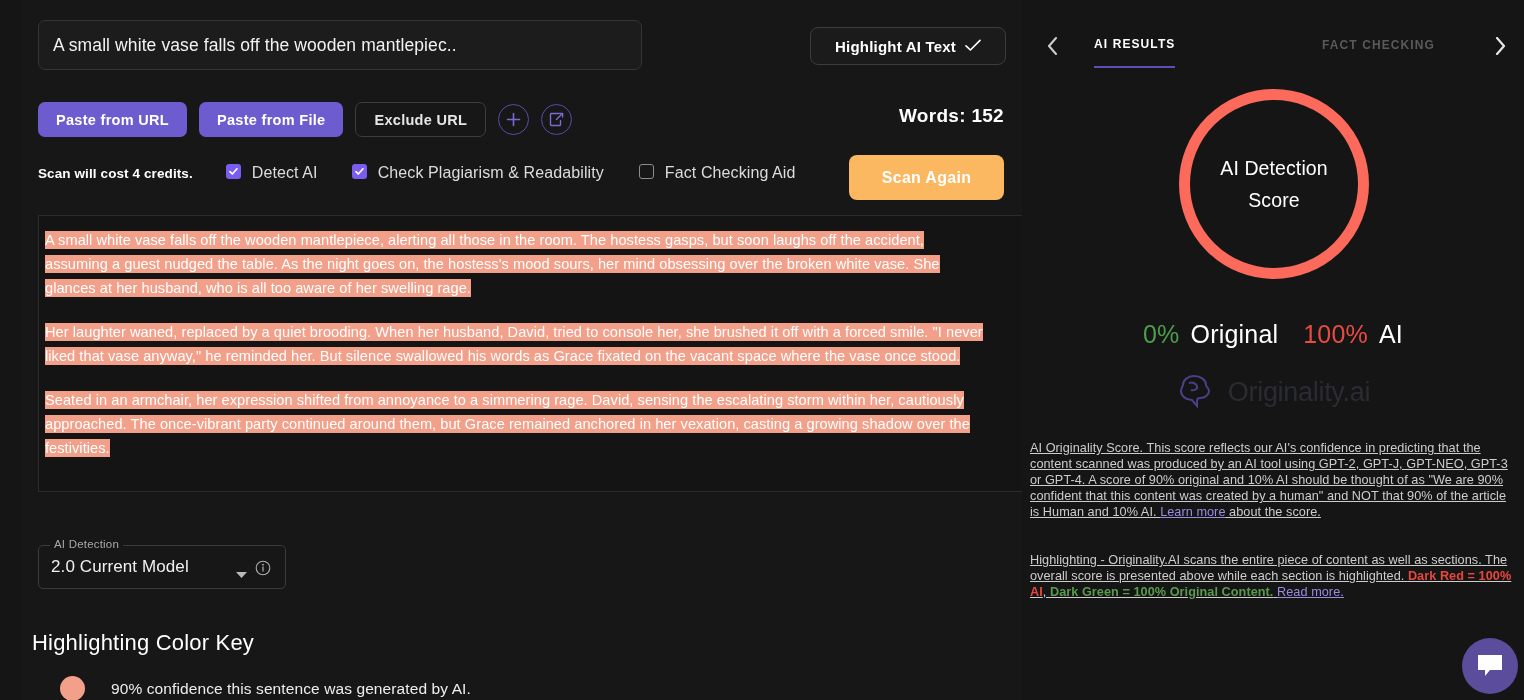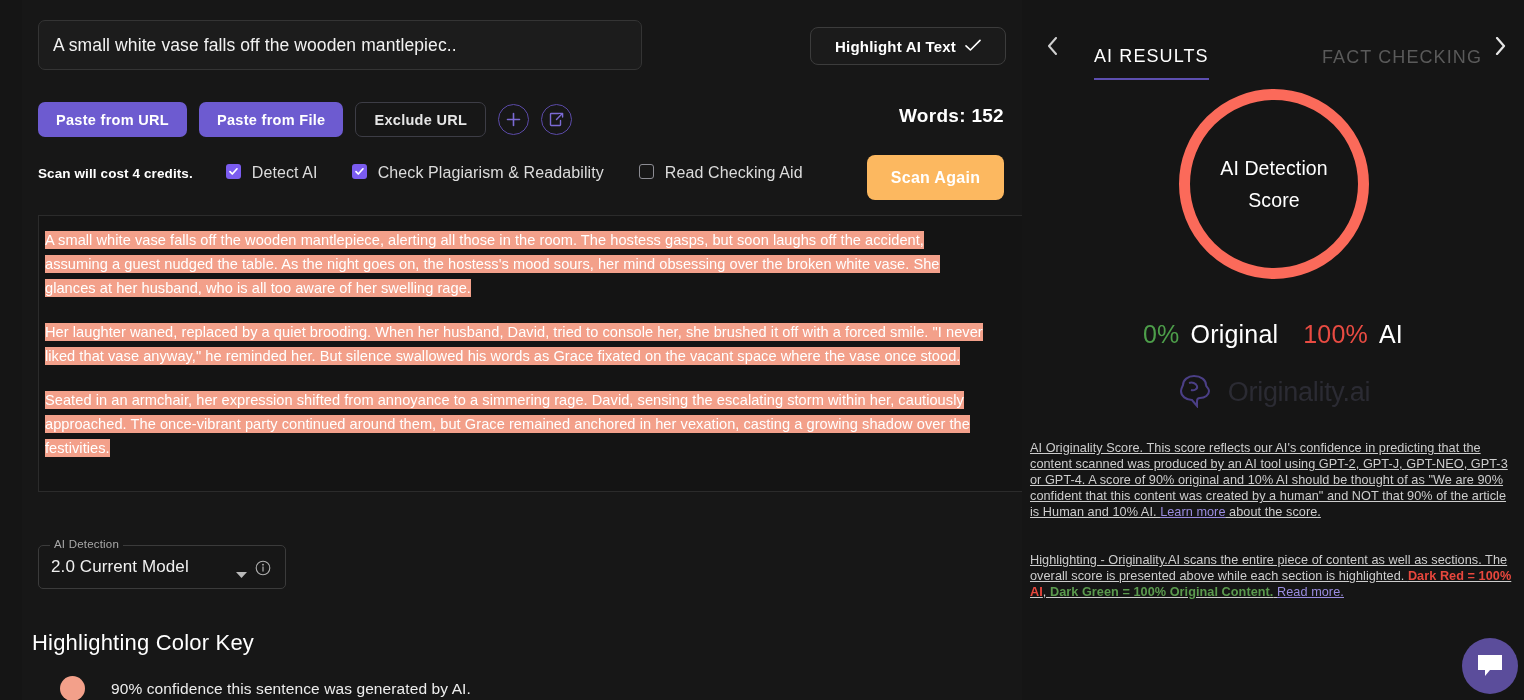--- a/index.html
+++ b/index.html
@@ -51,21 +51,21 @@
   .cbox {
     width: 15px; height: 15px; border-radius: 3px; display: inline-flex;
     align-items: center; justify-content: center; flex: none;
   }
   .cbox.on { background: #7b5cf0; }
   .cbox.off { background: transparent; border: 1.6px solid #8c8c93; }
   .cbox svg { display: block; }
   .chk-label { color: #dcdcdc; font-size: 16px; margin-left: 11px; letter-spacing: .1px; }
 
   #scan-again {
-    position: absolute; right: 18px; top: 155px; width: 137px; height: 45px;
+    position: absolute; right: 18px; top: 155px; width: 155px; height: 45px;
     background: #fcb860; border-radius: 8px; color: #ffffff;
     font-size: 16px; font-weight: bold; letter-spacing: .3px;
     display: flex; align-items: center; justify-content: center; cursor: pointer;
   }
 
   
   #text-area {
     position: absolute; left: 16px; top: 215px; width: 1150px; height: 277px;
     background: #141414; border: 1px solid #2b2b2b; overflow: hidden;
   }
@@ -129,22 +129,22 @@
   
   #right-panel { position: absolute; left: 1022px; top: 0; width: 502px; height: 700px; background: #151515; }
 
   #tabs-row { position: absolute; left: 0; top: 22px; width: 502px; height: 48px; }
   .arrow-btn {
     position: absolute; top: 10px; width: 28px; height: 28px; color: #cfcfcf;
     display: flex; align-items: center; justify-content: center; cursor: pointer;
   }
   #tab-prev { left: 16px; } #tab-next { right: 10px; }
   .tab {
-    position: absolute; top: 12px; height: 46px; display: flex; align-items: center;
-    font-size: 18px; font-weight: normal; letter-spacing: 1.1px; cursor: pointer;
+    position: absolute; top: 0; height: 46px; display: flex; align-items: center;
+    font-size: 12px; font-weight: bold; letter-spacing: 1.1px; cursor: pointer;
   }
   .tab.active { color: #ffffff; border-bottom: 2.5px solid #5d4fb0; }
   .tab.idle { color: #8f8f8f; }
   .tab.dim { color: #5a5a5a; }
 
   #highlight-btn {
     position: absolute; left: -212px; top: 27px; width: 196px; height: 38px;
     border: 1px solid #3c3c3c; border-radius: 8px; background: #1b1b1b;
     display: flex; align-items: center; justify-content: center; gap: 9px;
     color: #ffffff; font-size: 15px; font-weight: bold; letter-spacing: .2px; cursor: pointer;
@@ -229,21 +229,21 @@
         <span class="cbox on">
           <svg width="11" height="11" viewBox="0 0 11 11">
               <path d="M2 5.6 4.3 8 9 2.8" stroke="#fff" stroke-width="1.7" fill="none" stroke-linecap="round" stroke-linejoin="round"></path>
             </svg>
         </span>
         <span class="chk-label">Check Plagiarism &amp; Readability</span>
       </span>
 
       <span class="chk-group" style="margin-left:35px">
         <span class="cbox off"></span>
-        <span class="chk-label">Read Checking Aid</span>
+        <span class="chk-label">Fact Checking Aid</span>
       </span>
     </div>
 
     <div id="scan-again">Scan Again</div>
 
     <div id="text-area">
       <div id="text-body">
         <p><span class="hl">A small white vase falls off the wooden mantlepiece, alerting all those in the room. The hostess gasps, but soon laughs off the accident, assuming a guest nudged the table. As the night goes on, the hostess's mood sours, her mind obsessing over the broken white vase. She glances at her husband, who is all too aware of her swelling rage.</span></p>
         <p><span class="hl">Her laughter waned, replaced by a quiet brooding. When her husband, David, tried to console her, she brushed it off with a forced smile. "I never liked that vase anyway," he reminded her. But silence swallowed his words as Grace fixated on the vacant space where the vase once stood.</span></p>
         <p><span class="hl">Seated in an armchair, her expression shifted from annoyance to a simmering rage. David, sensing the escalating storm within her, cautiously approached. The once-vibrant party continued around them, but Grace remained anchored in her vexation, casting a growing shadow over the festivities.</span></p>

